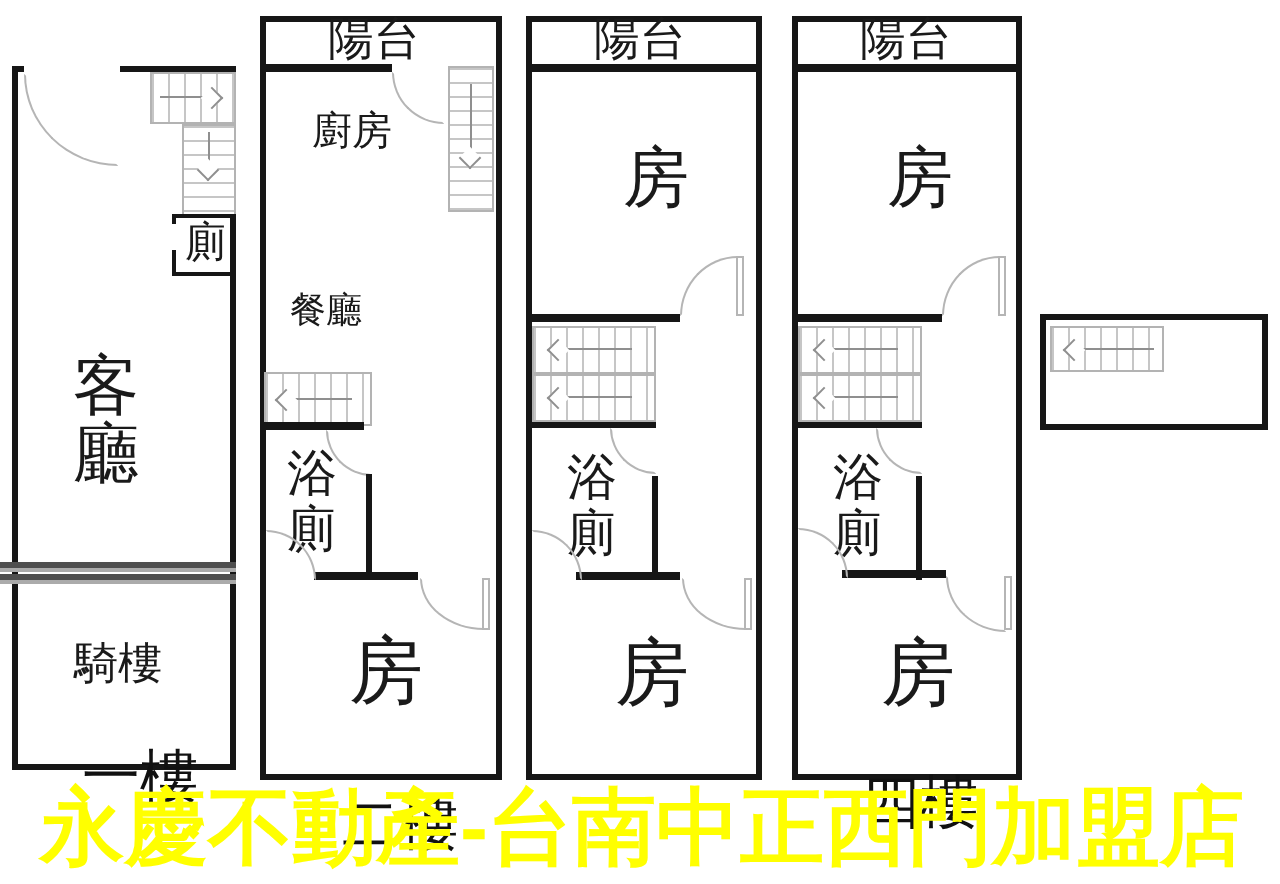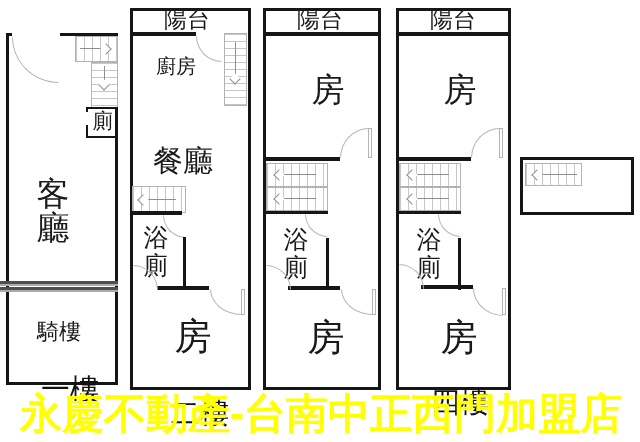--- a/index.html
+++ b/index.html
@@ -67,21 +67,21 @@
     <div class="wallbox" style="left:130px;top:8px;width:121px;height:382px;"></div>
     <div class="lbl" style="left:159px;top:8px;width:56px;font-size:23px;">陽台</div>
     <div class="wall" style="left:132px;top:32px;width:64px;height:4px;"></div>
     <div class="arc arc-bl" style="left:196px;top:36px;width:26px;height:26px;"></div>
 
     <div class="stair-v" style="left:224px;top:33px;width:23px;height:73px;"></div>
     <div class="stem" style="left:235px;top:42px;width:1px;height:37px;"></div>
     <div class="ah down" style="left:231px;top:75px;"></div>
 
     <div class="lbl" style="left:147px;top:56px;width:58px;font-size:20px;">廚房</div>
-    <div class="lbl" style="left:153px;top:146px;width:60px;font-size:30px;">餐廳</div>
+    <div class="lbl" style="left:133px;top:146px;width:60px;font-size:18px;">餐廳</div>
 
     <div class="stair-h" style="left:132px;top:186px;width:54px;height:27px;"></div>
     <div class="stem" style="left:142px;top:199px;width:34px;height:1px;"></div>
     <div class="ah left" style="left:139px;top:196px;"></div>
     <div class="wall" style="left:132px;top:211px;width:50px;height:4px;"></div>
 
     <div class="arc arc-bl" style="left:163px;top:215px;width:23px;height:23px;"></div>
     <div class="lbl" style="left:142px;top:224px;width:28px;font-size:25px;line-height:1.1;">浴廁</div>
     <div class="wall" style="left:183px;top:237px;width:3px;height:53px;"></div>
     <div class="wall" style="left:157px;top:286px;width:52px;height:4px;"></div>

